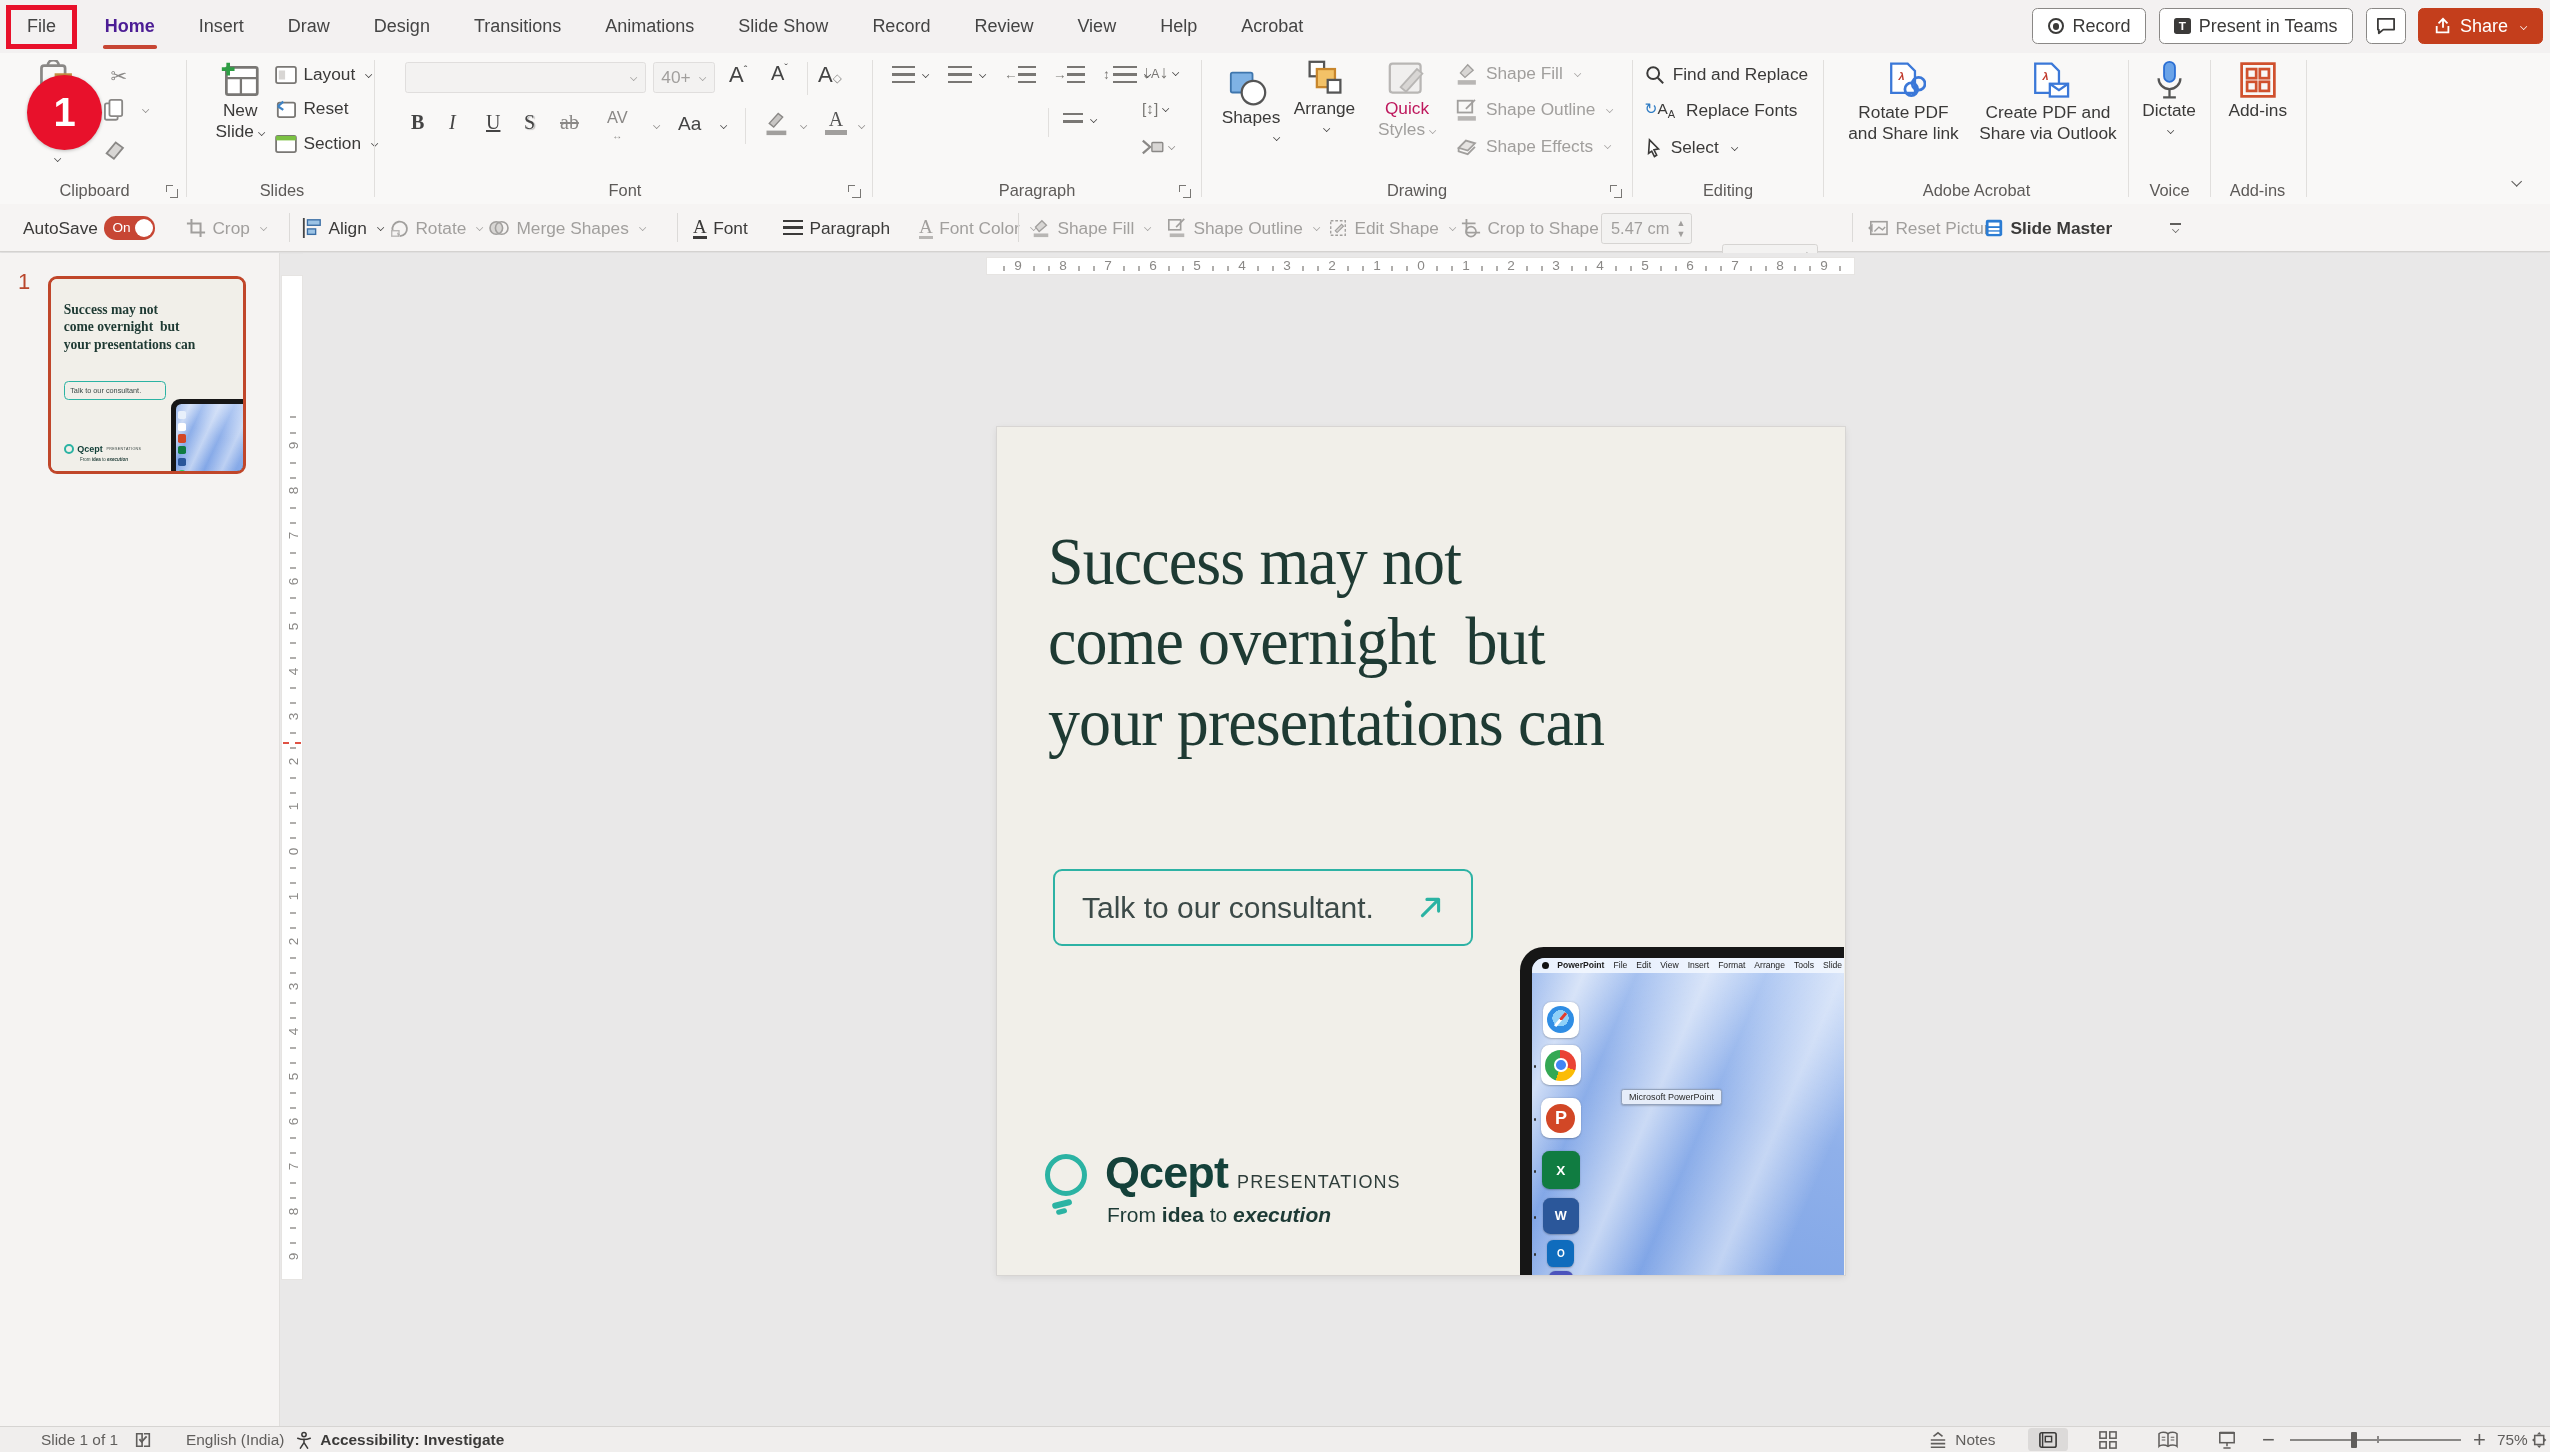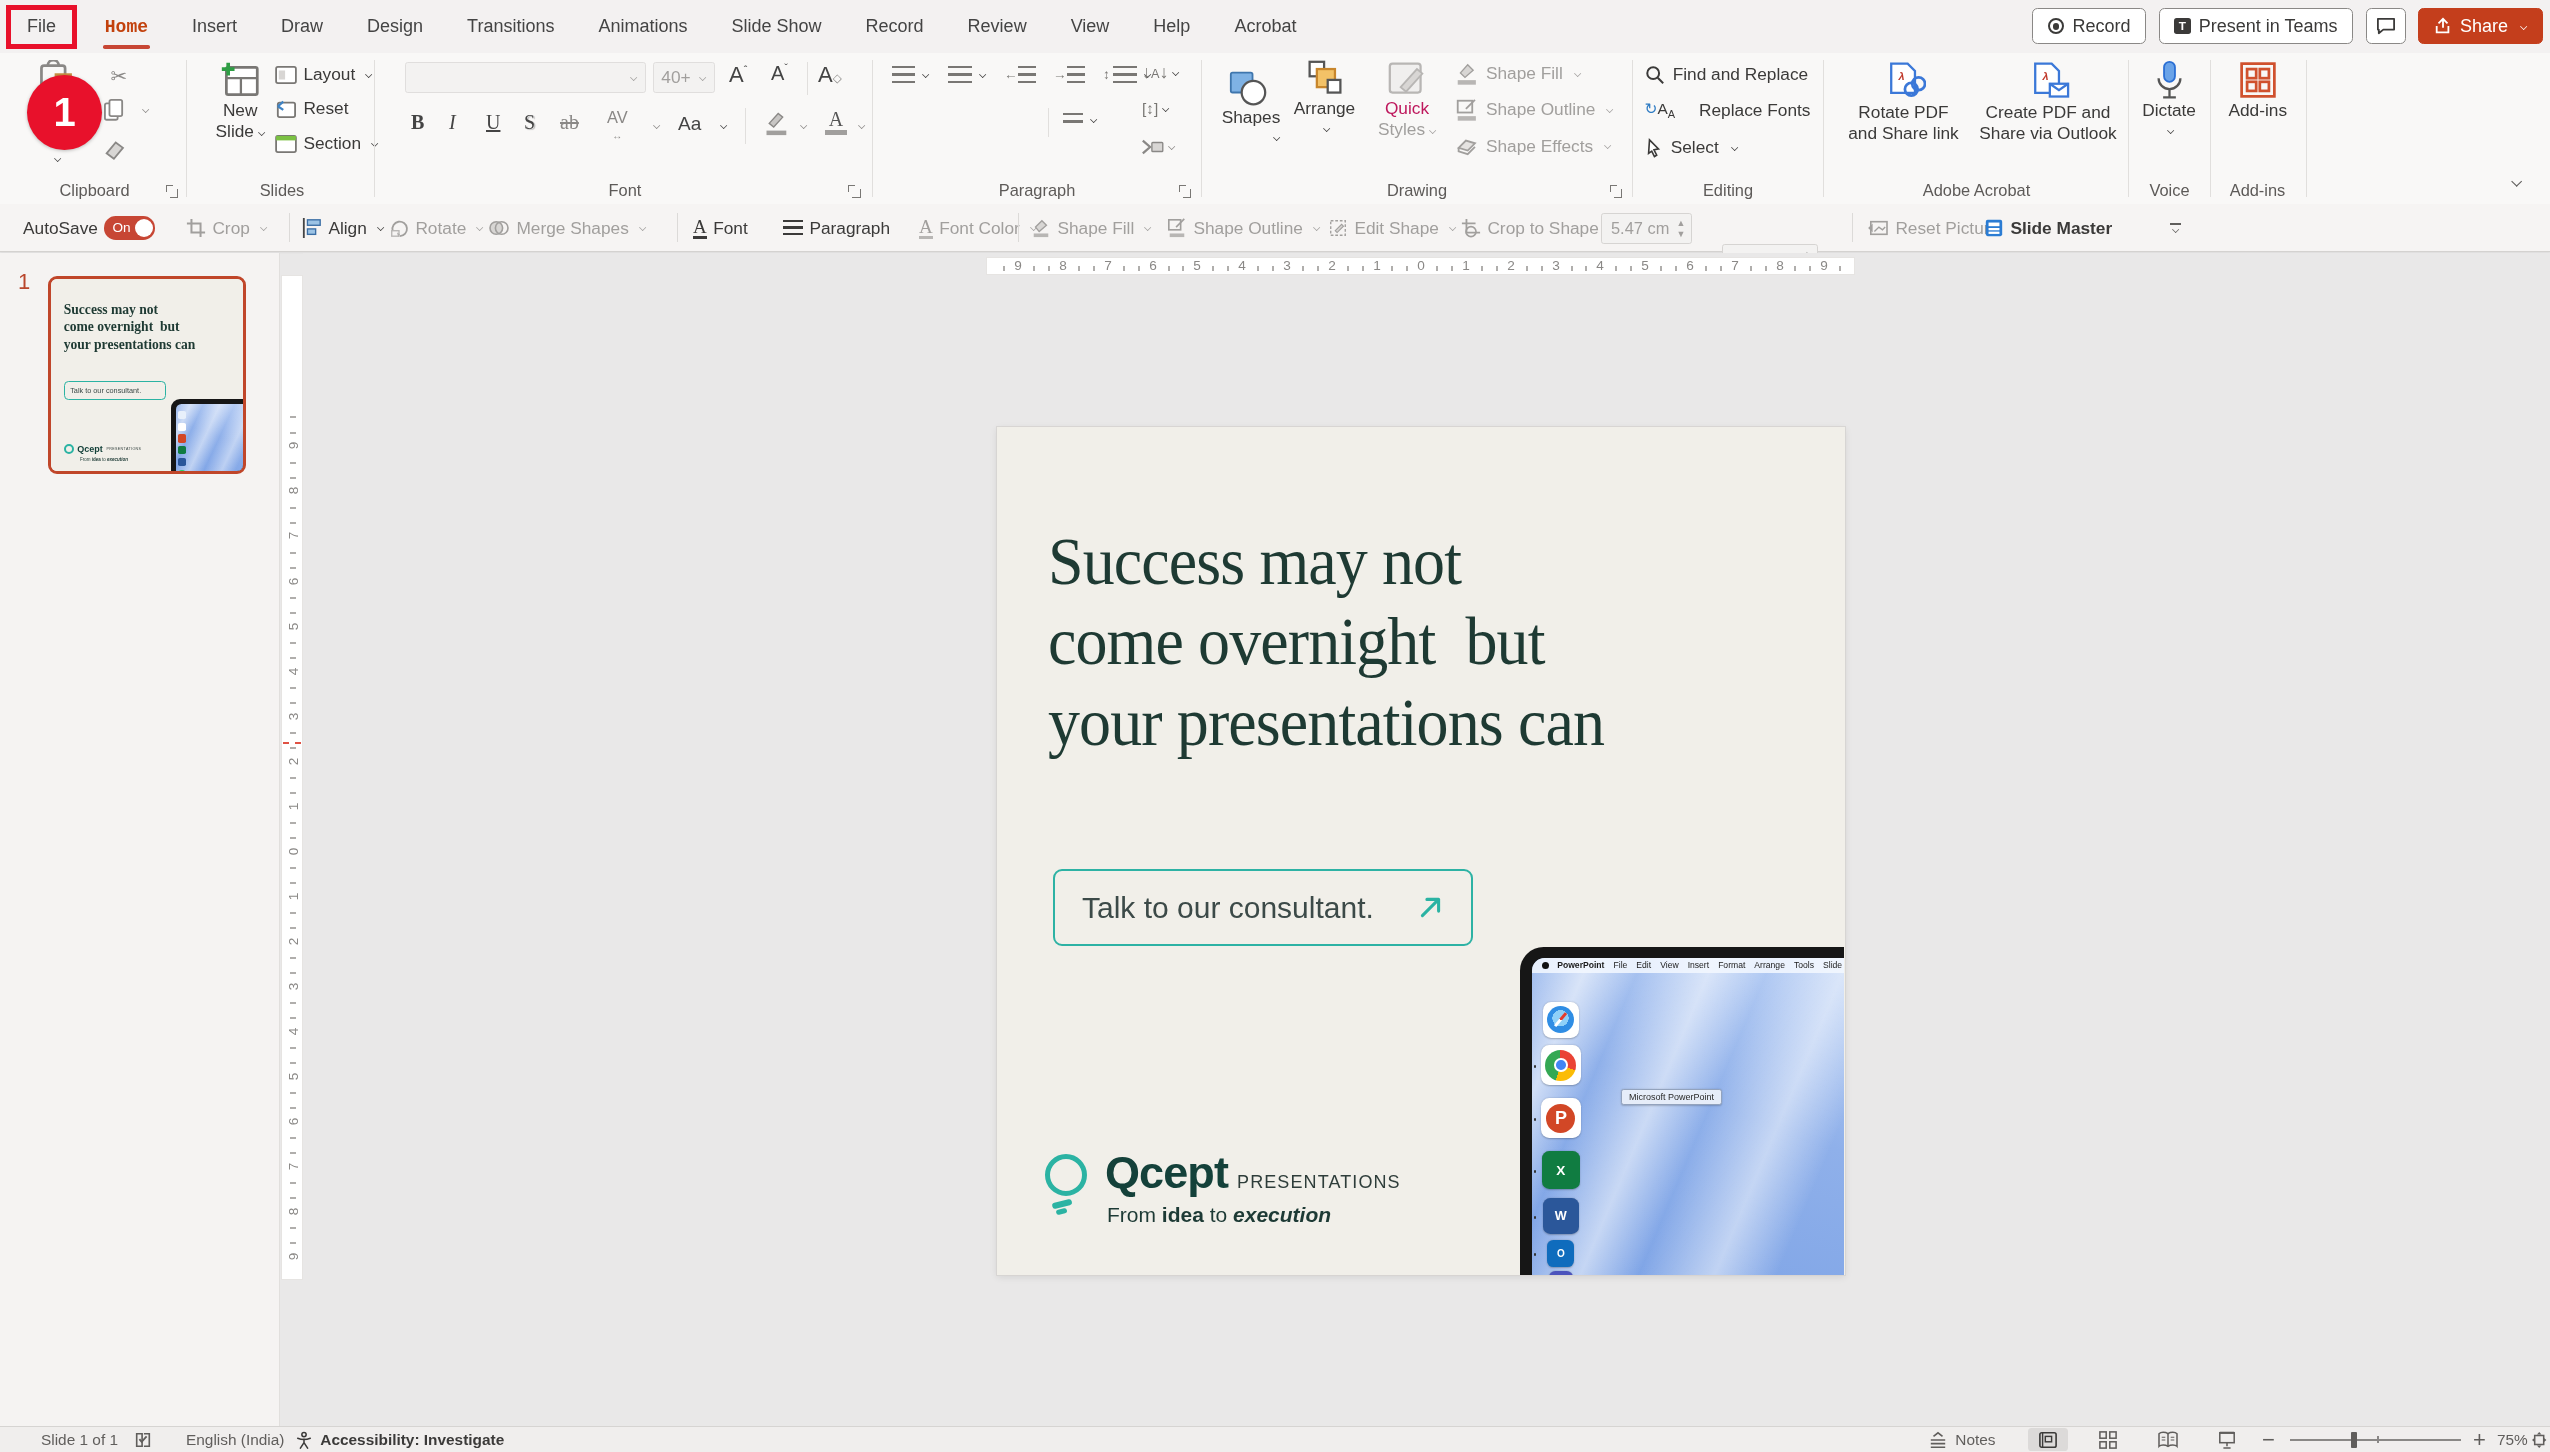--- a/index.html
+++ b/index.html
@@ -8,21 +8,21 @@
 
   
   .abs { position:absolute; }
   .chev { display:inline-block; width:7.3px; height:7.3px; border-right:1.8px solid currentColor; border-bottom:1.8px solid currentColor; transform:rotate(45deg) scale(.72); margin-left:3.6px; vertical-align:middle; }
   .vline { width:0.9px; background:#e1dfdd; }
 
   
   .titlebar { position:absolute; left:0; top:0; width:2550px; height:53px; background:#f3f1f1; display:flex; align-items:center; }
   .menu { display:flex; align-items:center; height:100%; padding-left:5.5px; }
   .menu-item { font-size:18px; color:#444; padding:0 22px; height:100%; display:flex; align-items:center; position:relative; cursor:default; }
-  .menu-item.active { font-weight:700; color:#c2410c;font-family:Liberation Mono, monospace; }
+  .menu-item.active { font-weight:700; color:#4c1d95; }
   .menu-item.active::after { content:""; position:absolute; left:20px; right:20px; bottom:4.5px; height:3.6px; border-radius:1.8px; background:#c74634; }
   .menu-item.file-boxed { border:5.5px solid #e8112b; padding:0 16.4px; height:44px; margin-right:5.5px; background:#f3f1f1; }
   .tb-right { position:absolute; right:7.3px; top:8.2px; display:flex; align-items:center; gap:12.7px; }
   .tb-btn { height:36px; border:0.9px solid #8a8886; border-radius:5.5px; background:#fff; display:flex; align-items:center; gap:8.2px; padding:0 14.5px; font-size:18px; color:#3b3a39; }
   .tb-iconbtn { width:40px; justify-content:center; padding:0; }
   .share-btn { background:#c43e1c; border-color:#c43e1c; color:#fff; }
   .rec-dot { width:16.4px; height:16.4px; border:2.3px solid #3b3a39; border-radius:50%; position:relative; }
   .rec-dot::after { content:""; position:absolute; left:3.2px; top:3.2px; width:6.4px; height:6.4px; background:#3b3a39; border-radius:50%; }
   .teams-glyph { width:16.4px; height:16.4px; background:#3b3a39; border-radius:2.7px; color:#fff; font-size:11.8px; font-weight:700; display:flex; align-items:center; justify-content:center; }
 
@@ -381,21 +381,21 @@
   <div class="gsep" style="left:1632px;"></div>
 
   <div class="grp" style="left:1639px;width:178px;">
     <div class="abs" style="left:5.5px;top:11px;display:flex;align-items:center;gap:8.2px;">
       <svg class="ic" width="20" height="20" viewBox="0 0 22 22">
           <circle cx="9" cy="9" r="6.5" fill="none" stroke="#3b3a39" stroke-width="2.2"></circle>
           <path d="M14 14l6 6" stroke="#3b3a39" stroke-width="2.2"></path>
         </svg>
       <span class="rbtn-lbl">Find and Replace</span>
     </div>
-    <div class="abs" style="left:5.5px;top:47px;display:flex;align-items:center;gap:24px;">
+    <div class="abs" style="left:5.5px;top:47px;display:flex;align-items:center;gap:11px;">
       <span style="font-size:15.4px;color:#3b3a39;"><span style="color:#2f7cc4;">↻</span>A<sub style="font-size:11px;">A</sub></span>
       <span class="rbtn-lbl">Replace Fonts</span>
     </div>
     <div class="abs" style="left:5.5px;top:84px;display:flex;align-items:center;gap:8.2px;">
       <svg class="ic" width="18" height="20" viewBox="0 0 20 22">
           <path d="M5 2 L15 12 L10 13 L13 19 L10.5 20.5 L7.5 14.5 L4 17z" fill="#fff" stroke="#3b3a39" stroke-width="1.8"></path>
         </svg>
       <span class="rbtn-lbl">Select</span>
         <span class="chev"></span>
     </div>

